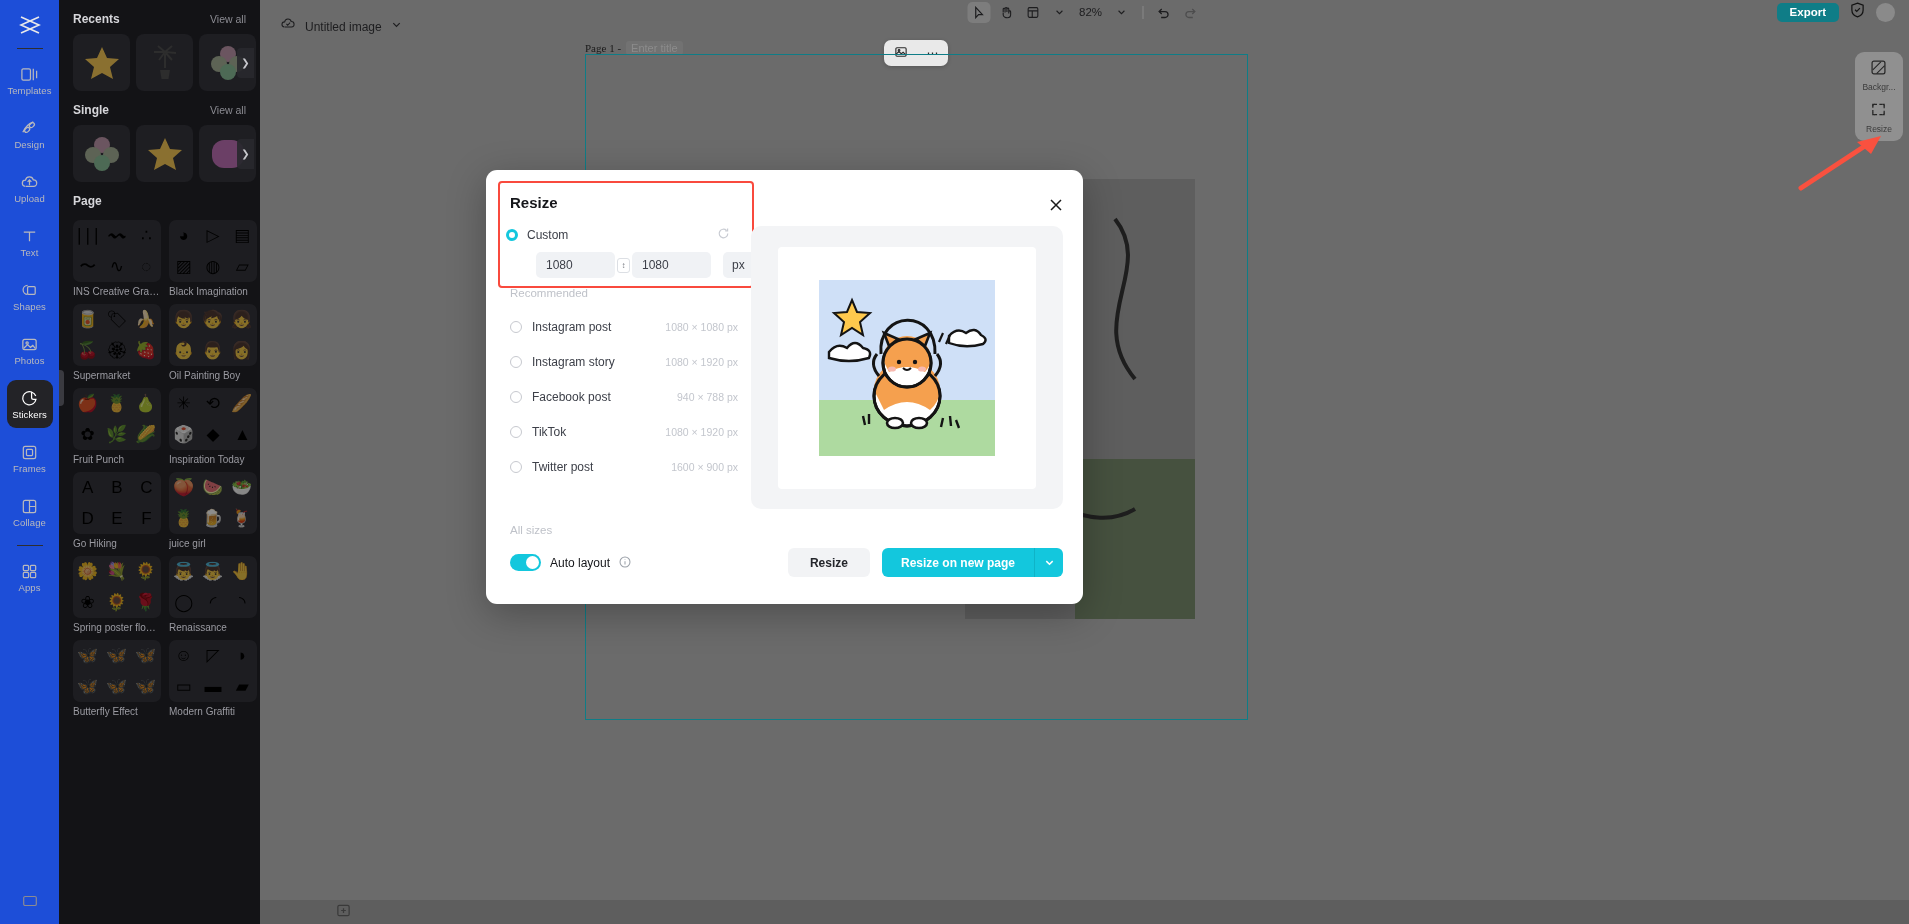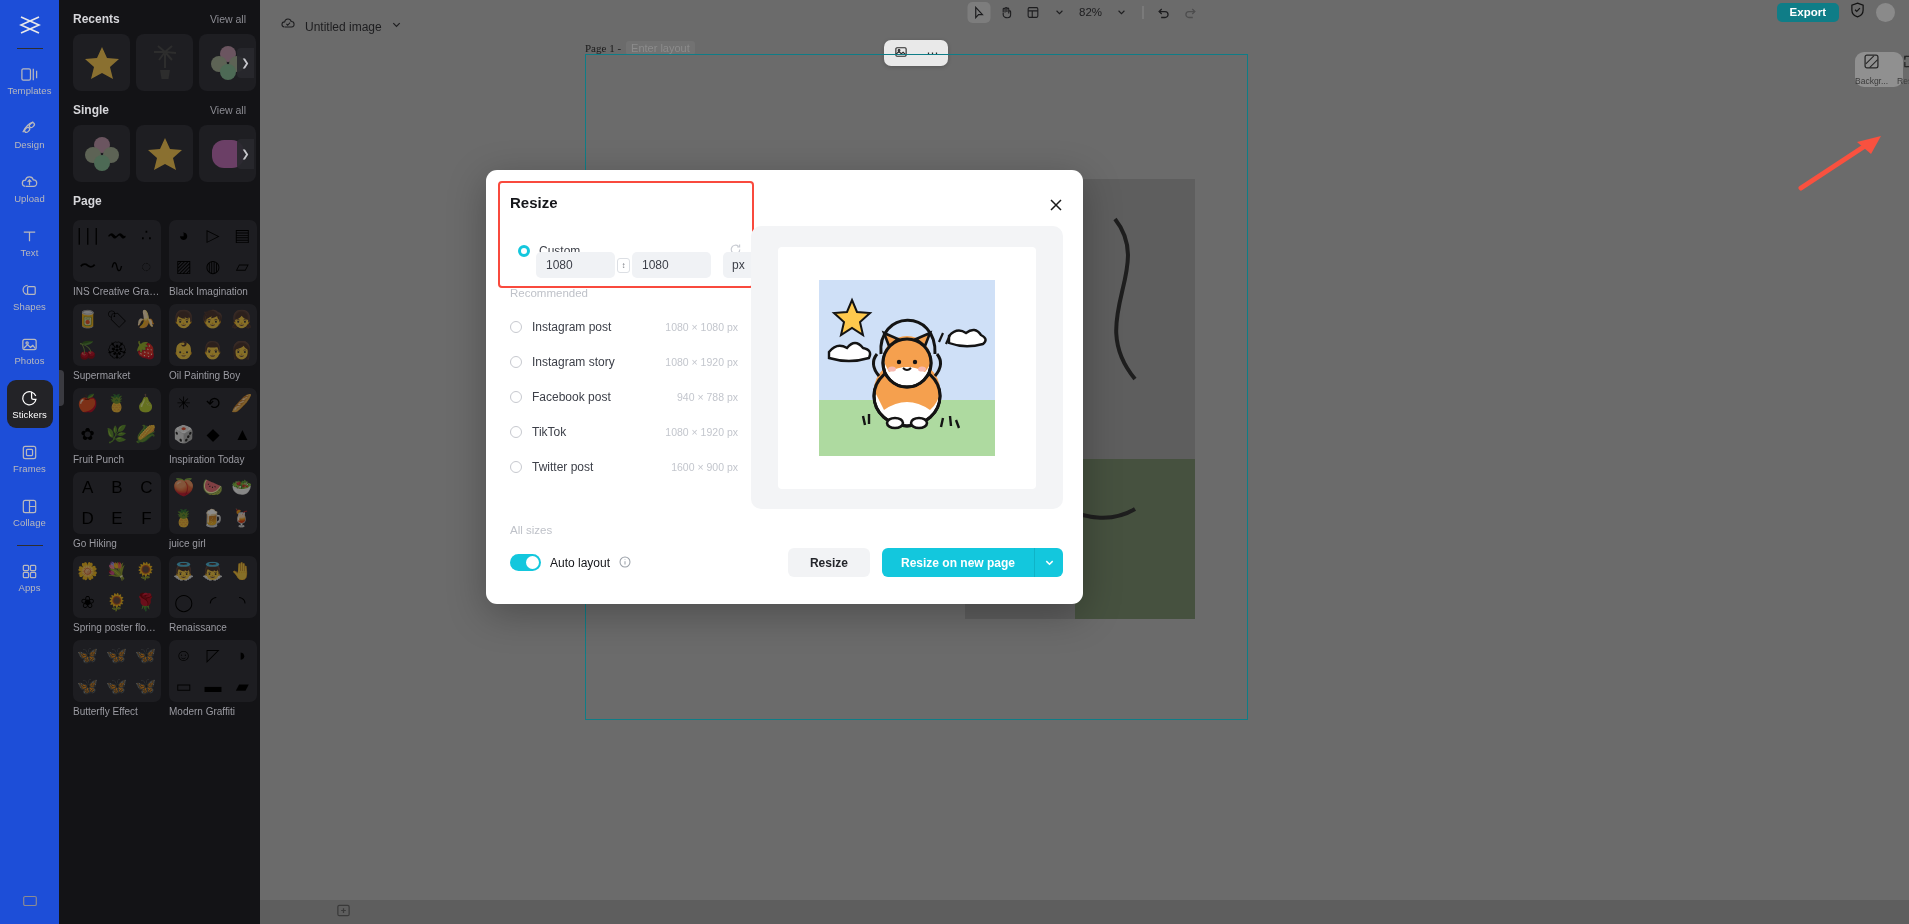--- a/index.html
+++ b/index.html
@@ -136,21 +136,21 @@
   .float-tools span { color: #2a2a2a; font-size: 12px; cursor: pointer; }
   .art-card {
     position: absolute; left: 705px; top: 155px; width: 230px; height: 440px;
     background: #5e5e5e; overflow: hidden;
   }
 
   
   .right-tools {
     position: absolute; right: 6px; top: 28px; width: 48px;
     background: rgba(240,240,240,.28); border-radius: 9px;
-    padding: 1px 0; display: flex; flex-direction: row; align-items: center; gap: 9px;
+    padding: 7px 0; display: flex; flex-direction: column; align-items: center; gap: 9px;
     z-index: 3;
   }
   .rt-item { display: flex; flex-direction: column; align-items: center; gap: 2px; cursor: pointer; }
   .rt-label { font-size: 8.5px; color: #3b3b3b; max-width: 44px; overflow: hidden;
               white-space: nowrap; text-overflow: ellipsis; }
   .pointer-arrow { position: absolute; right: 22px; top: 108px; z-index: 3; }
 
   
   .bottombar {
     position: absolute; left: 260px; right: 0; bottom: 0; height: 24px;
@@ -172,22 +172,22 @@
     cursor: pointer; color: #1a1a1a;
   }
   .hl-box {
     position: absolute; left: 12px; top: 11px; width: 256px; height: 107px;
     border: 2.5px solid #f94a3d; border-radius: 4px; pointer-events: none;
   }
   .modal-title {
     position: absolute; left: 24px; top: 24px; font-size: 15px; font-weight: bold; color: #15161a;
   }
   .custom-row {
-    position: absolute; left: 32px; top: 56px; width: 224px;
-    display: flex; align-items: center; justify-content: space-between; margin-top: 16px;
+    position: absolute; left: 20px; top: 56px; width: 224px;
+    display: flex; align-items: center; justify-content: space-between;
   }
   .radio {
     width: 12px; height: 12px; border-radius: 50%; border: 1.5px solid #c7c9cf;
     display: inline-block; flex: none;
   }
   .radio.on { border: 3.5px solid #13c7dd; background: #ffffff; }
   .custom-lbl { font-size: 12px; color: #3d4049; margin-left: 9px; }
   .reset-icon { color: #c9ccd3; cursor: pointer; }
   .size-row {
     position: absolute; left: 50px; top: 82px;
@@ -655,21 +655,21 @@
               <path d="M5.4 8.3 7.2 10l3.4-3.5"></path>
         </svg>
       </span>
       <div class="avatar"></div>
     </div>
   </div>
 
   <div class="canvas-area">
     <div class="page-label">
       <span class="page-num">Page 1 -</span>
-      <span class="page-title-ph">Enter layout</span>
+      <span class="page-title-ph">Enter title</span>
     </div>
 
     <div class="float-tools">
       <span>
         <svg width="14" height="14" viewBox="0 0 15 15" fill="none" stroke="#2a2a2a" stroke-width="1.2">
           <rect x="2" y="3" width="11" height="9" rx="1.2"></rect>
               <path d="M2 10l3.2-3 2.6 2.4 2-1.6 3.2 3"></path>
               <circle cx="5.4" cy="5.8" r=".9"></circle>
         </svg>
       </span>

